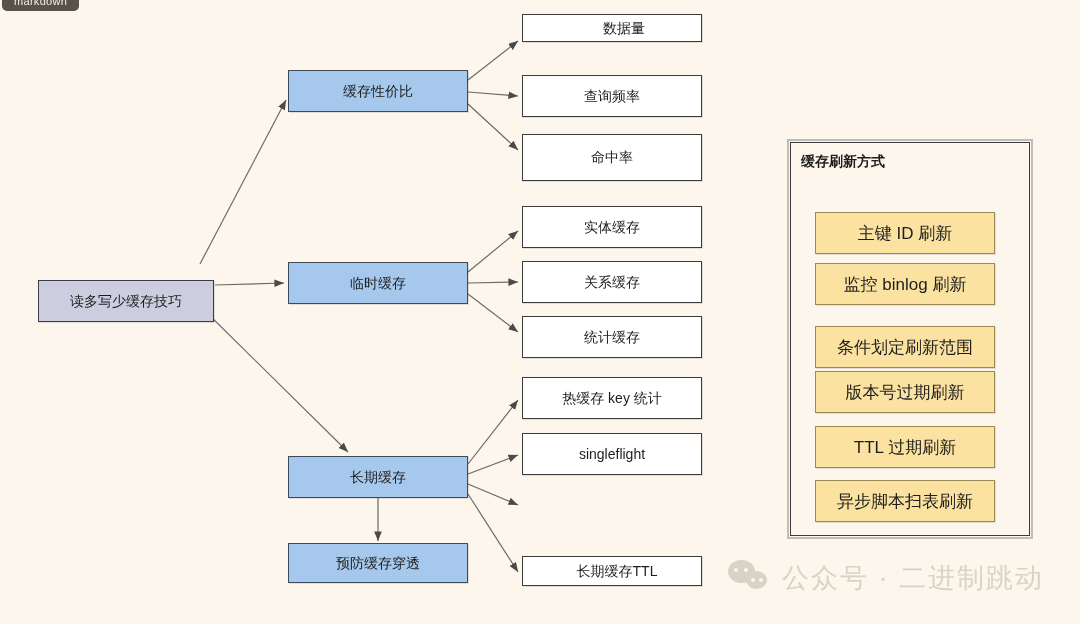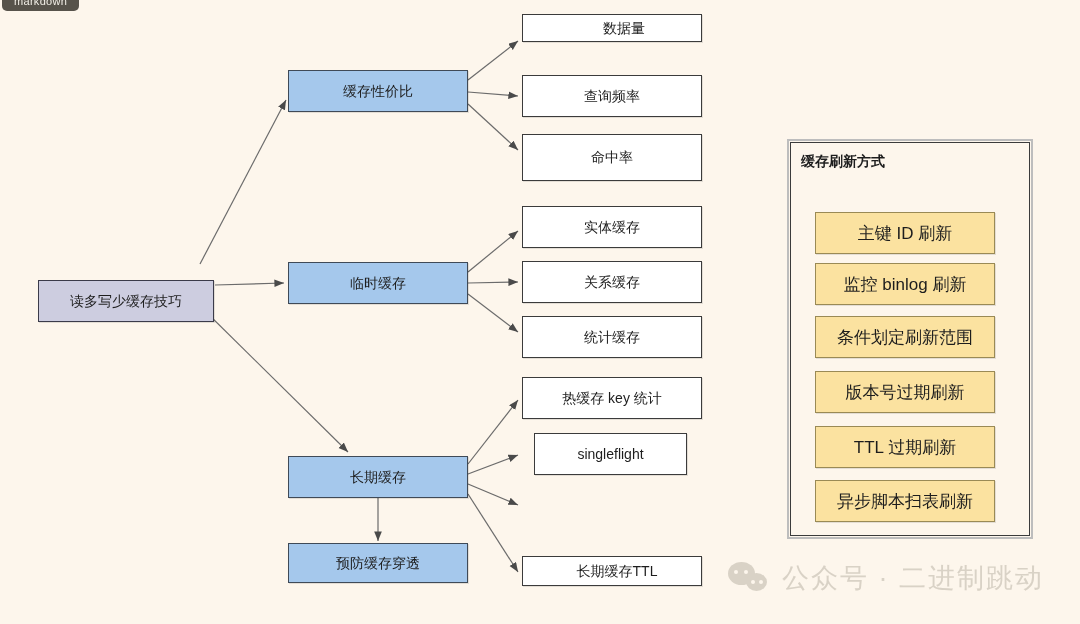--- a/index.html
+++ b/index.html
@@ -47,21 +47,21 @@
   .tag {
     position: absolute; left: 2px; top: -8px;
     padding: 3px 12px 4px 12px;
     background: #57534b; color: #f2efe7;
     font-size: 11px; border-radius: 5px;
     letter-spacing: .3px;
   }
 
   .watermark {
     position: absolute; left: 728px; top: 560px;
-    display: flex; align-items: flex-end; gap: 12px;
+    display: flex; align-items: flex-start; gap: 12px;
     color: #d9d2c6; font-size: 27px; letter-spacing: 2px;
     user-select: none;
   }
   .wm-icon { width: 42px; height: 34px; position: relative; flex: 0 0 auto; }
   .wm-icon .b1, .wm-icon .b2 {
     position: absolute; border-radius: 50%; background: #d9d2c6;
   }
   .wm-icon .b1 { width: 27px; height: 23px; left: 0; top: 0; }
   .wm-icon .b2 { width: 21px; height: 18px; left: 18px; top: 11px; }
   .wm-icon .d { position: absolute; width: 4px; height: 4px; border-radius: 50%; background: #fdf6ec; }
@@ -130,36 +130,36 @@
     </div>
   <div class="node leaf" style="left:522px; top:261px; width:180px; height:42px;">
     <span>关系缓存</span>
     </div>
   <div class="node leaf" style="left:522px; top:316px; width:180px; height:42px;">
     <span>统计缓存</span>
     </div>
   <div class="node leaf" style="left:522px; top:377px; width:180px; height:42px;">
     <span>热缓存 key 统计</span>
     </div>
-  <div class="node leaf" style="left:534px; top:433px; width:153px; height:42px;">
+  <div class="node leaf" style="left:522px; top:433px; width:180px; height:42px;">
     <span>singleflight</span>
     </div>
   <div class="node leaf" style="left:522px; top:556px; width:180px; height:30px;padding-left:10px;">
     <span>长期缓存TTL</span>
     </div>
 
   <div class="panel" style="left:746px; top:142px; width:240px; height:394px;margin-left:44px;">
     <div class="panel-title">缓存刷新方式</div>
     <div class="panel-item" style="top:69px;">
       <span>主键 ID 刷新</span>
       </div>
     <div class="panel-item" style="top:120px;">
       <span>监控 binlog 刷新</span>
       </div>
-    <div class="panel-item" style="top:173px;">
+    <div class="panel-item" style="top:183px;">
       <span>条件划定刷新范围</span>
       </div>
     <div class="panel-item" style="top:228px;">
       <span>版本号过期刷新</span>
       </div>
     <div class="panel-item" style="top:283px;">
       <span>TTL 过期刷新</span>
       </div>
     <div class="panel-item" style="top:337px;">
       <span>异步脚本扫表刷新</span>

